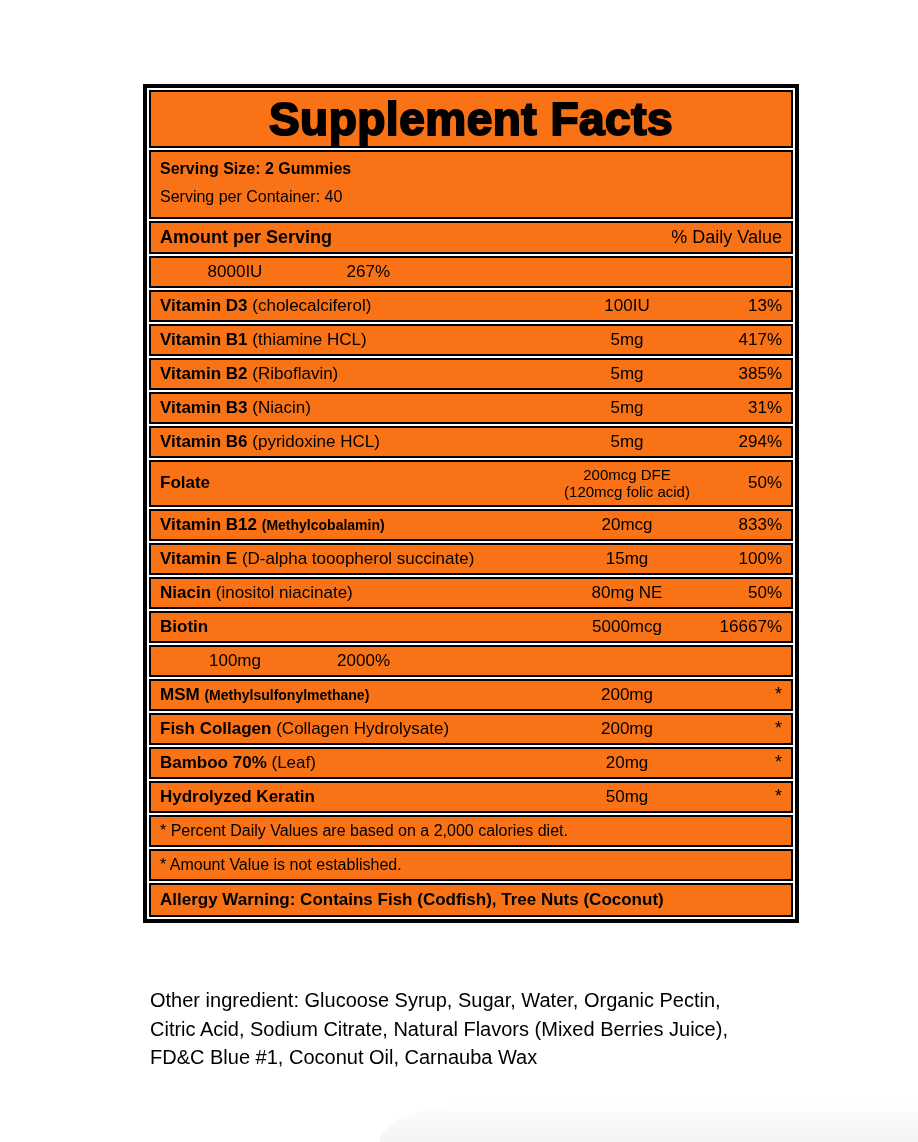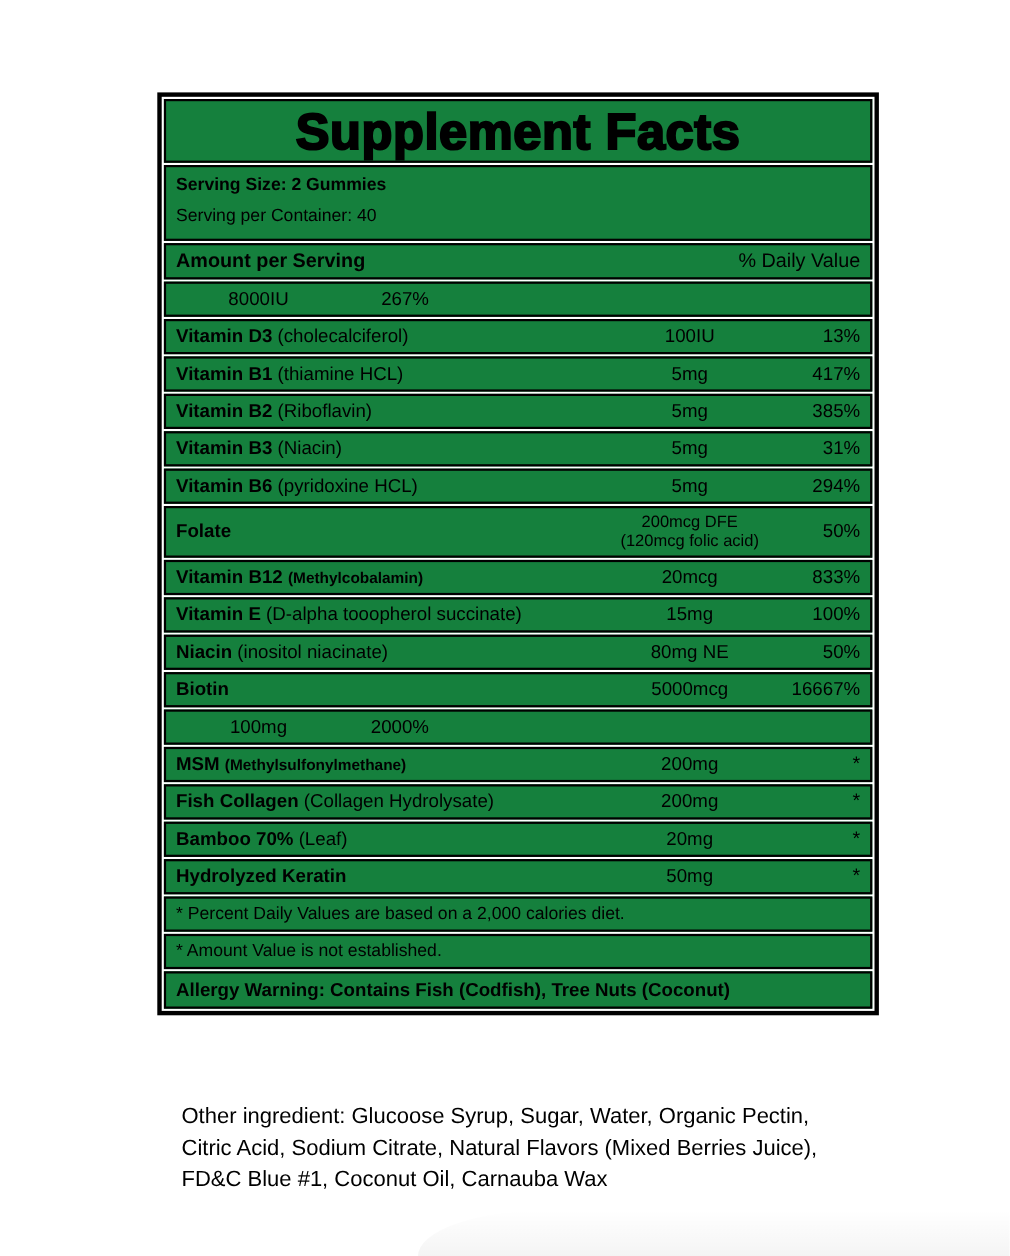--- a/index.html
+++ b/index.html
@@ -31,21 +31,21 @@
     border: 4px solid #000;
     background: #fff;
     padding: 2px;
     display: flex;
     flex-direction: column;
     gap: 2px;
   }
 
   .box {
     border: 2px solid #000;
-    background: #15803d;
+    background: #f97316;
     box-sizing: border-box;
   }
 
   .title-box {
     height: 58px;
     display: flex;
     align-items: center;
     justify-content: center;
   }
   .title-box h1 {
@@ -98,21 +98,21 @@
     padding-top: 3px;
   }
 
   .footnote-box { padding: 5px 9px; font-size: 16px; }
   .allergy-box { padding: 5px 9px; font-size: 17px; font-weight: 700; }
 
   .other-ingredients {
     position: absolute;
     left: 150px; top: 986px;
     width: 670px;
-    margin: 15px;
+    margin: 0;
     font-size: 20px;
     line-height: 28.5px;
     white-space: pre-line;
   }
 </style>
 </head>
 <body>
 
 <div class="page">
 

